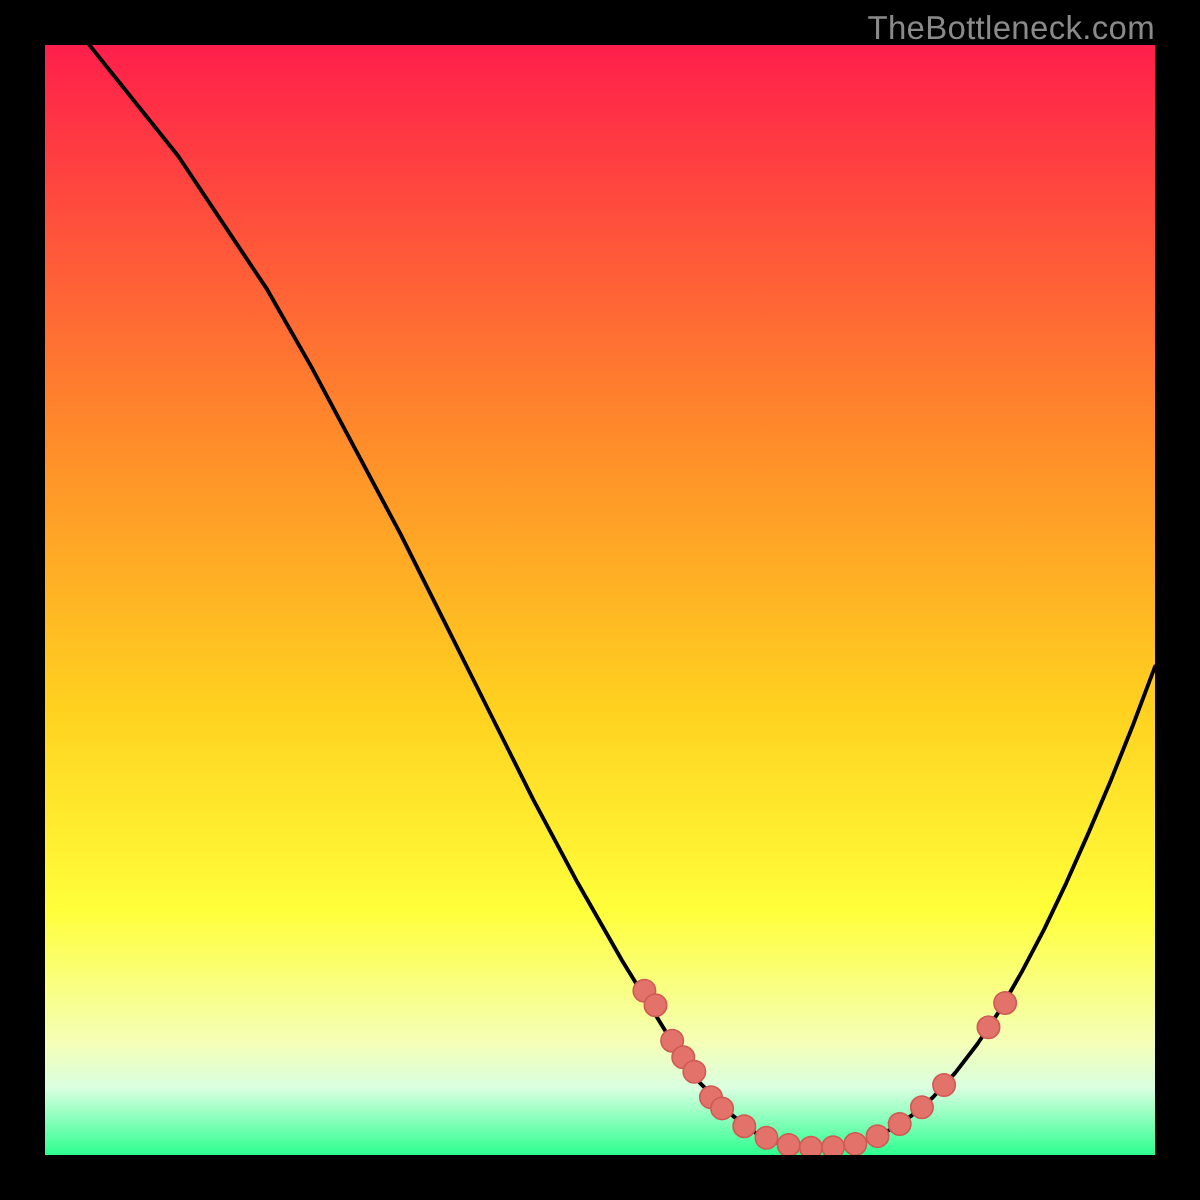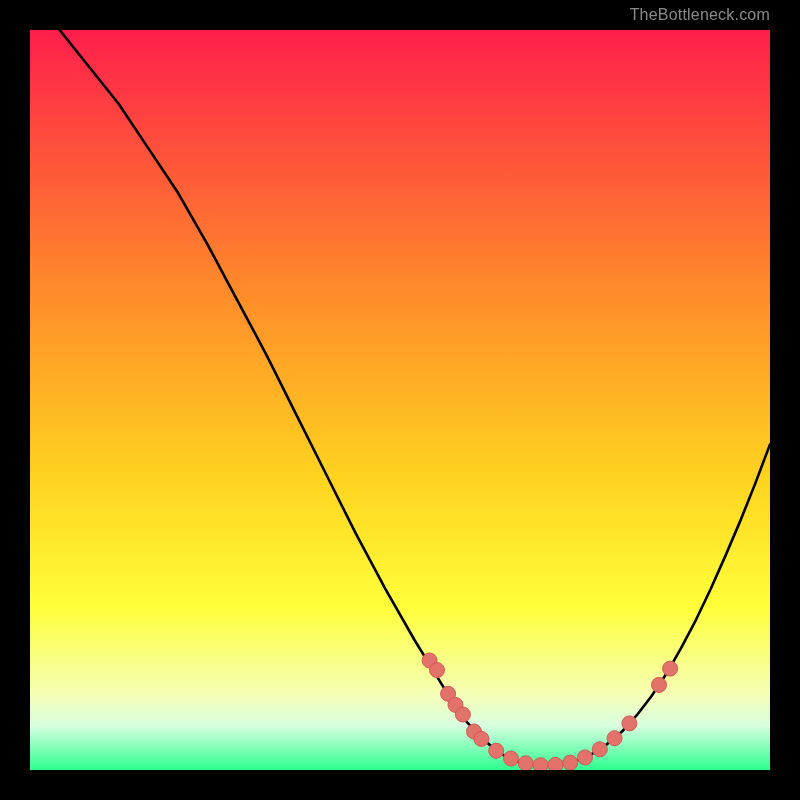--- a/index.html
+++ b/index.html
@@ -23,21 +23,21 @@
     left: 0;
     top: 0;
     width: 740px;
     height: 740px;
   }
   .watermark {
     position: absolute;
     top: 6px;
     right: 30px;
     font-family: Arial, Helvetica, sans-serif;
-    font-size: 16px;
+    font-size: 22px;
     color: #8a8a8a;
     letter-spacing: 0.2px;
   }
   svg {
     position: absolute;
     left: 0;
     top: 0;
   }
 </style>
 </head>

